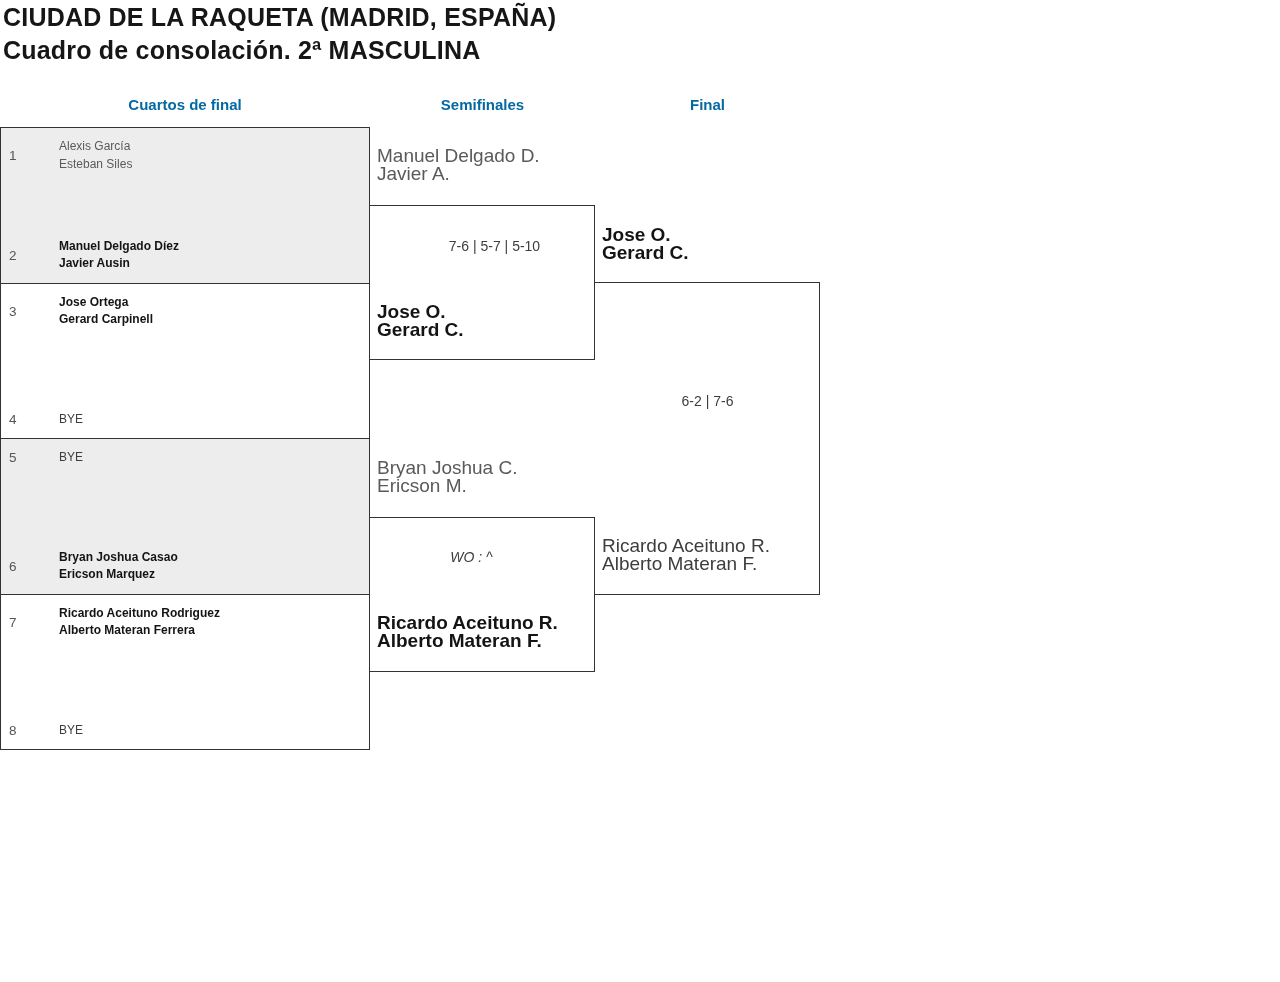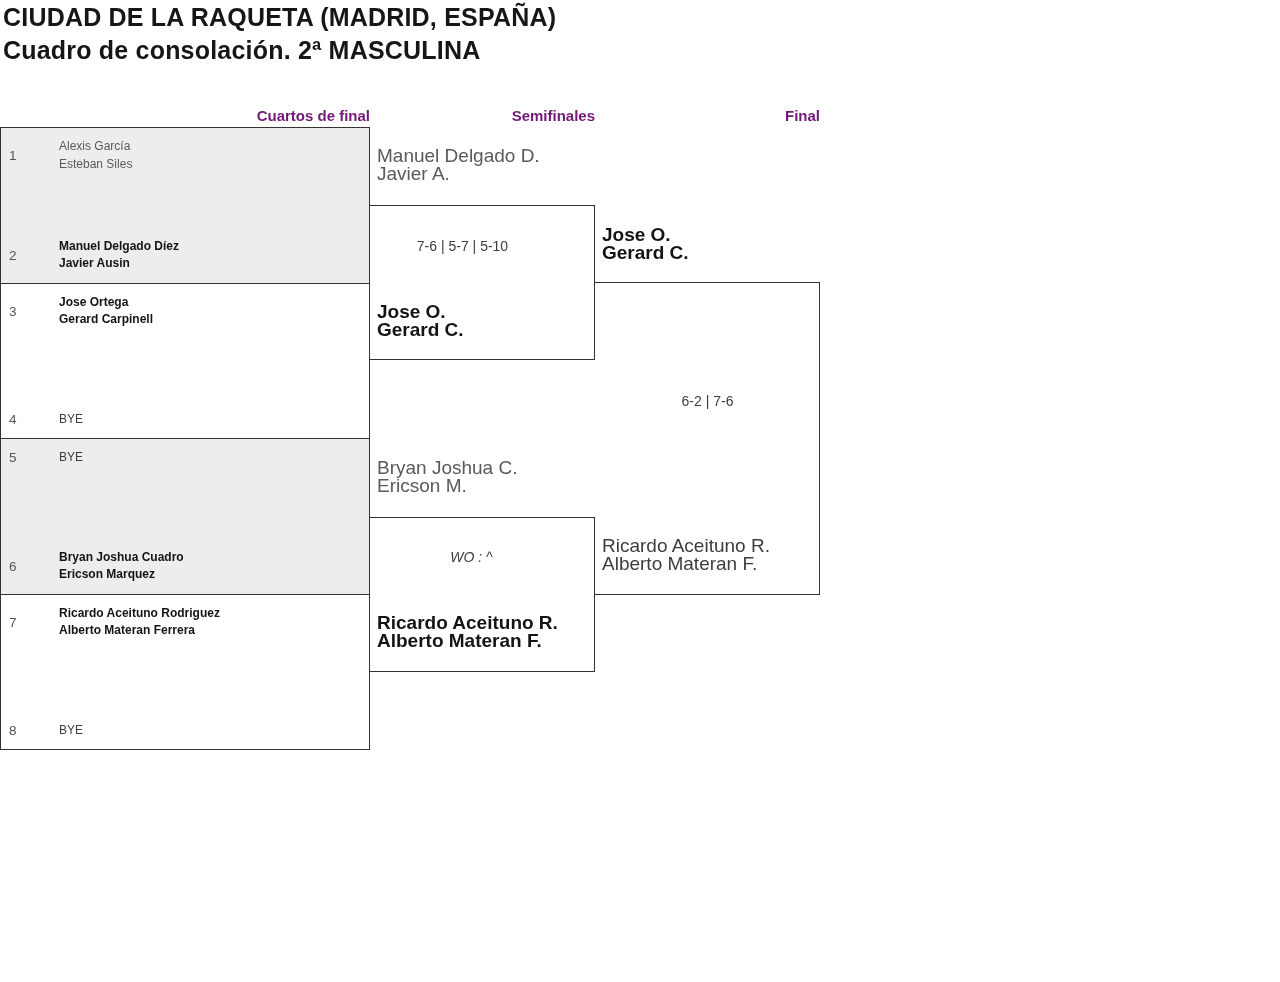--- a/index.html
+++ b/index.html
@@ -13,21 +13,21 @@
   
   .title-block{position:absolute;left:3px;top:1px;}
   .title-line{font-size:25px;font-weight:600;line-height:33px;color:#161616;letter-spacing:0.2px;white-space:nowrap;}
 
   .logo{position:absolute;top:3px;right:8px;height:76px;display:flex;align-items:center;cursor:pointer;}
   .logo svg{display:block;margin-right:5px;}
   .logo-text{font-size:48px;font-weight:700;letter-spacing:-1.5px;line-height:76px;transform:translateY(-3px);}
 
   
   .round-headers{position:absolute;left:0;top:96px;width:900px;height:22px;}
-  .rh{position:absolute;top:11px;text-align:right;font-size:15px;font-weight:700;color:#701a75;}
+  .rh{position:absolute;top:0;text-align:center;font-size:15px;font-weight:700;color:#0369a1;}
   .rh-qf{left:0;width:370px;}
   .rh-sf{left:370px;width:225px;}
   .rh-f{left:595px;width:225px;}
 
   
   .qf-column{
     position:absolute;left:0;top:127px;width:370px;height:623px;
     border:1px solid #333;box-sizing:border-box;
     display:flex;flex-direction:column;background:#fff;
   }
@@ -52,21 +52,21 @@
 
   .adv-label{position:absolute;font-size:19px;line-height:18px;white-space:nowrap;}
   .l-sf1-t1{left:377px;top:147px;}
   .l-sf1-t2{left:377px;top:303px;}
   .l-sf2-t1{left:377px;top:459px;}
   .l-sf2-t2{left:377px;top:614px;}
   .l-f-t1{left:602px;top:226px;}
   .l-f-t2{left:602px;top:537px;}
 
   .match-score{position:absolute;width:225px;text-align:center;font-size:14px;color:#3d3d3d;line-height:18px;}
-  .s-sf1{left:350px;top:237px;text-align:center;}
+  .s-sf1{left:382px;top:237px;text-align:center;}
   .s-sf2{left:359px;top:548px;font-style:italic;}
   .s-f{left:595px;top:392px;}
 </style>
 </head>
 <body>
 
 <div class="page">
 
   <div class="title-block">
     <div class="title-line">CIUDAD DE LA RAQUETA (MADRID, ESPAÑA)</div>
@@ -122,21 +122,21 @@
         <span class="seed">5</span>
         <span class="names dark">
           <div>BYE</div>
           <div></div>
         </span>
       </div>
       <div class="qf-score"></div>
       <div class="slot">
         <span class="seed">6</span>
         <span class="names winner">
-          <div>Bryan Joshua Cuadro</div>
+          <div>Bryan Joshua Casao</div>
           <div>Ericson Marquez</div>
         </span>
       </div>
     </div>
 
     <div class="qf-box">
       <div class="slot">
         <span class="seed">7</span>
         <span class="names winner">
           <div>Ricardo Aceituno Rodriguez</div>

